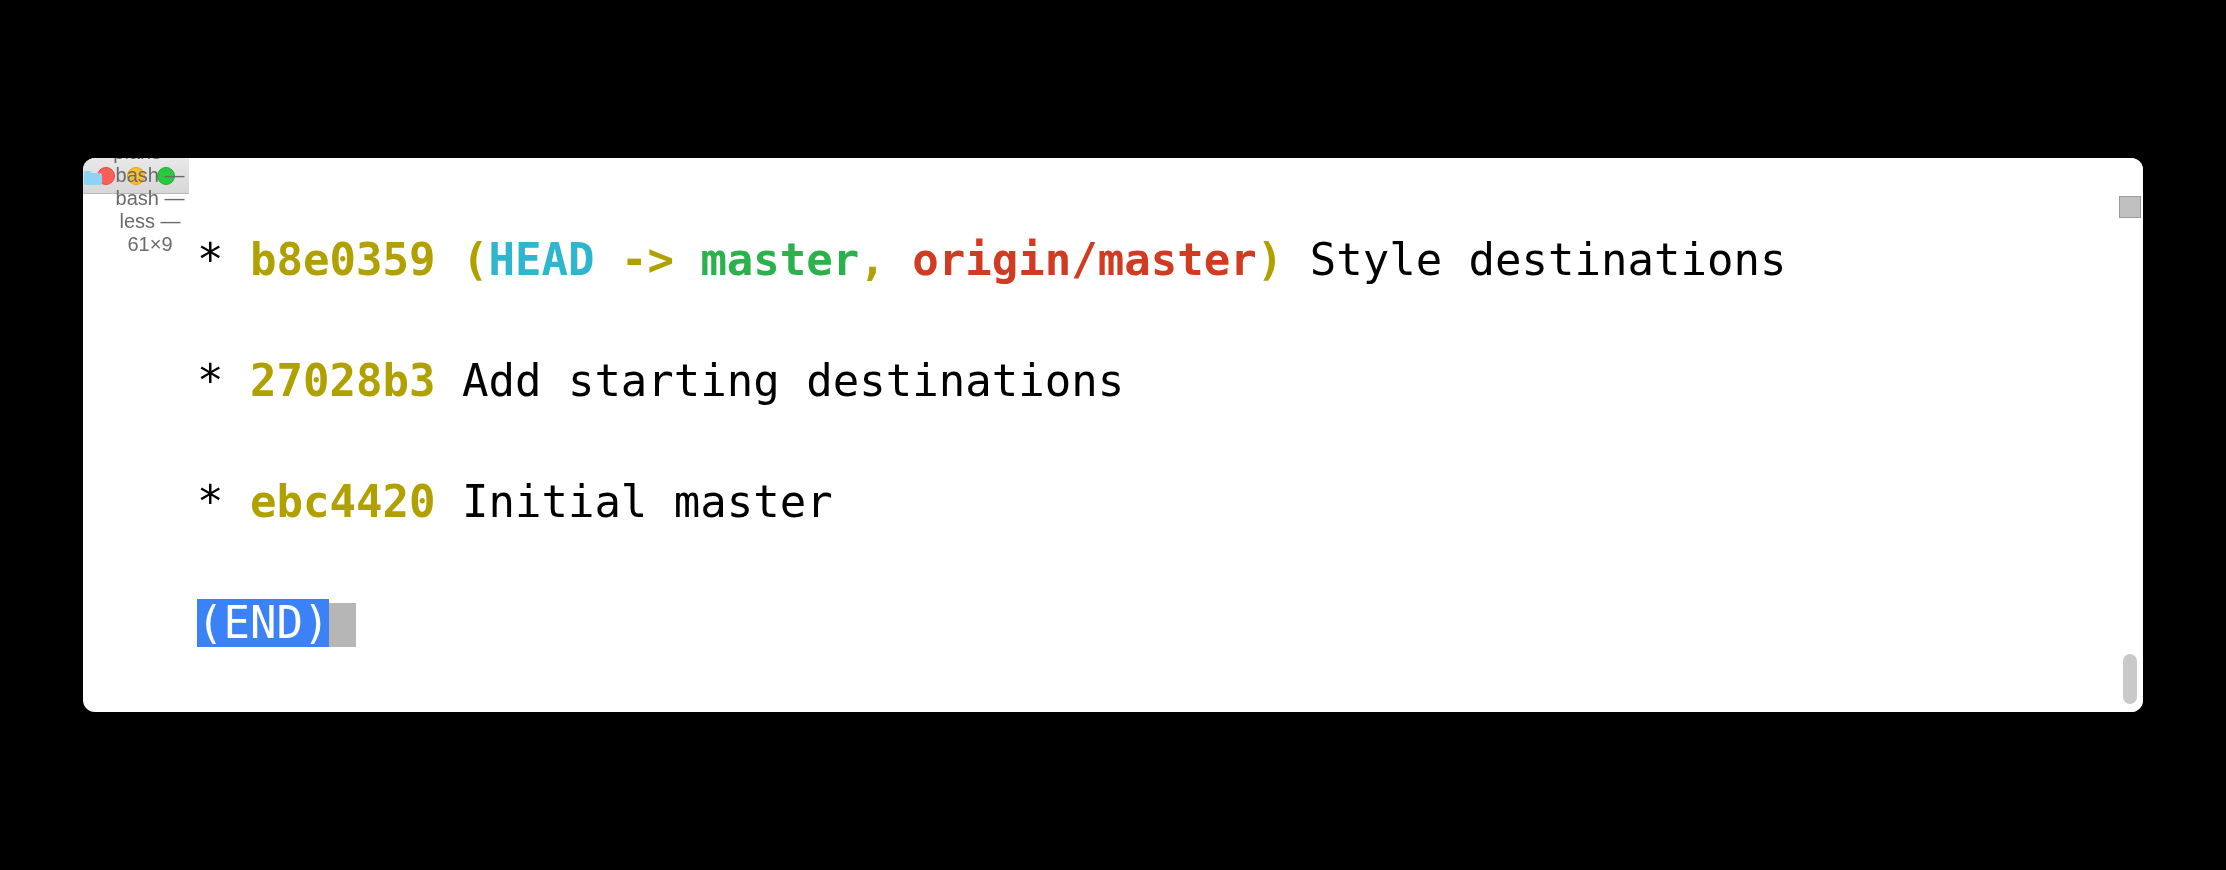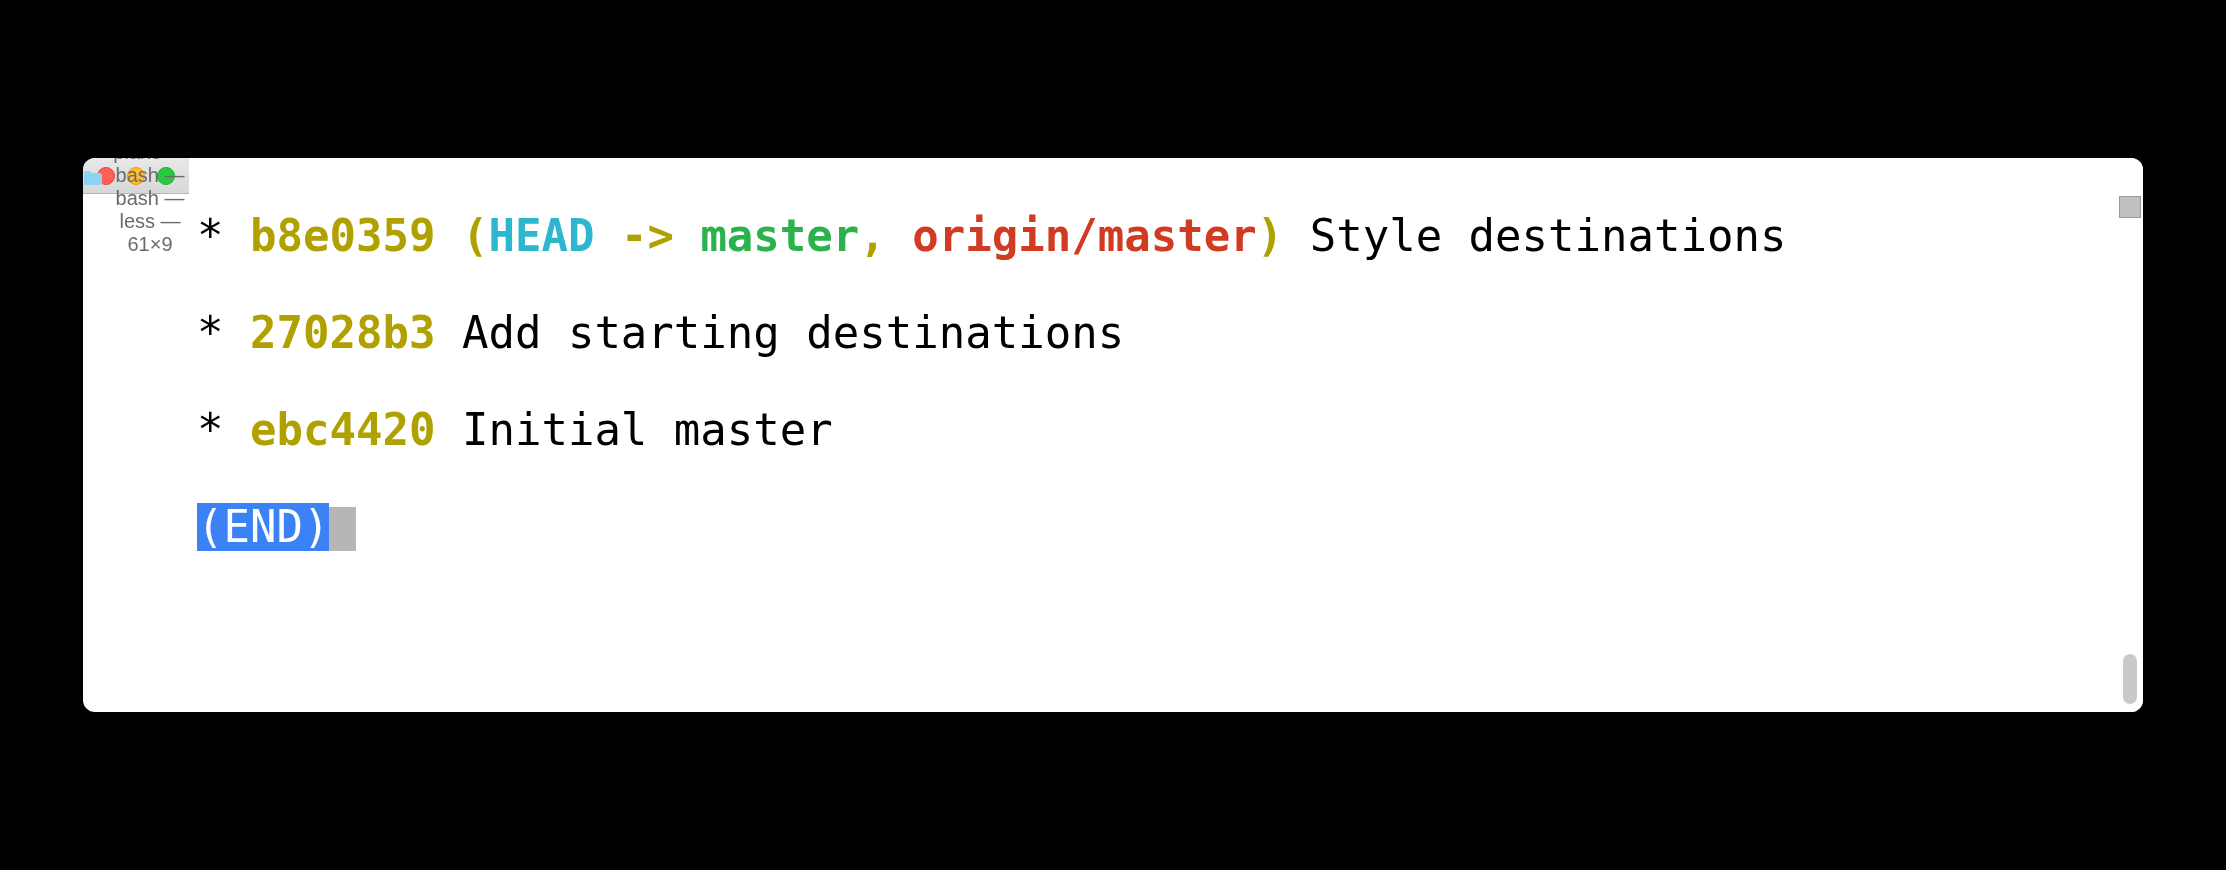--- a/index.html
+++ b/index.html
@@ -72,20 +72,21 @@
       background: #fff;
       font-size: 44px;
       line-height: 1.1;
       padding: 6px 8px;
       white-space: pre;
       position: relative;
       overflow: hidden;
     }
     .row {
       display: block;
+      margin-top: 24px;
     }
     .asterisk { color: #000; }
     .hash { color: #b0a100; font-weight: bold; }
     .paren { color: #b0a100; font-weight: bold; }
     .head { color: #2fb6cf; font-weight: bold; }
     .arrow { color: #b0a100; font-weight: bold; }
     .branch { color: #2bb24c; font-weight: bold; }
     .comma { color: #b0a100; font-weight: bold; }
     .remote { color: #d13b22; font-weight: bold; }
     .message { color: #000; }

